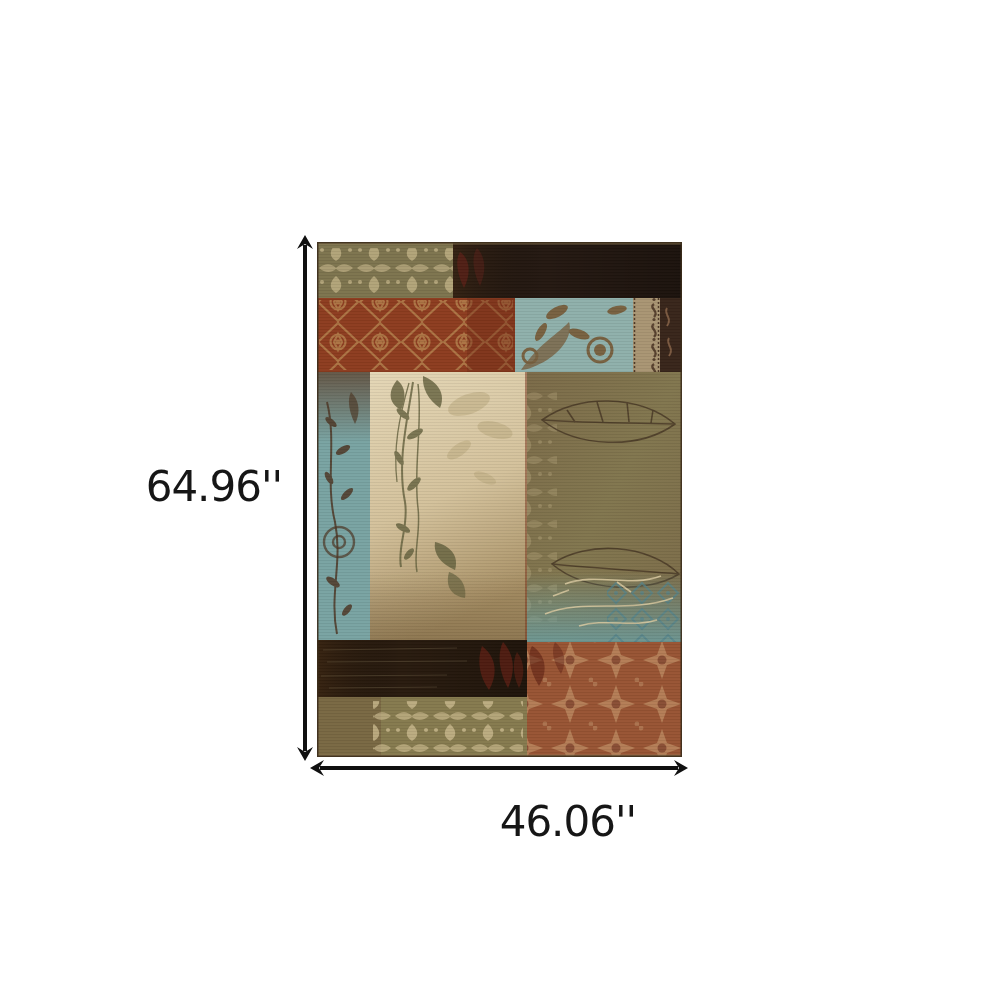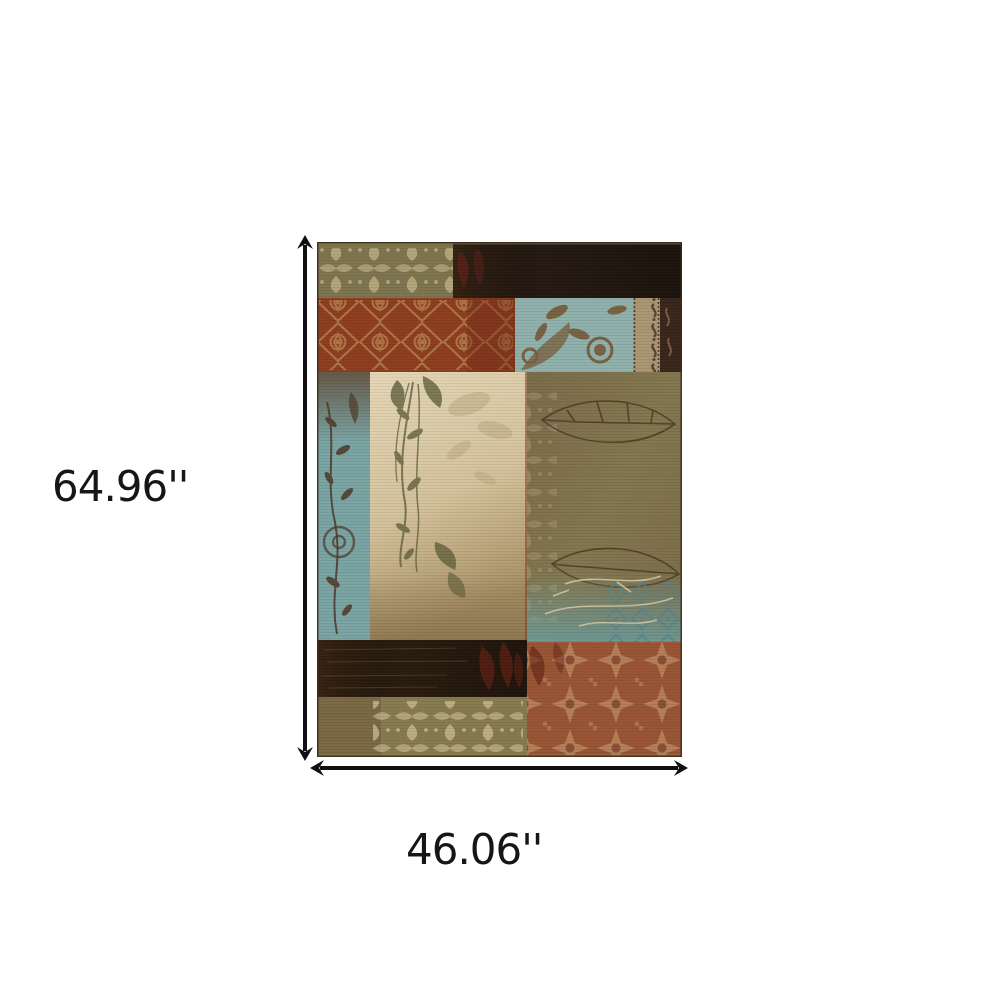--- a/index.html
+++ b/index.html
@@ -20,28 +20,28 @@
     display: block;
   }
   .dim-arrow { position: absolute; display: block; }
   .dim-v { left: 296px; top: 233px; }
   .dim-h { left: 308px; top: 759px; }
   .dim-label {
     position: absolute;
     width: 230px;
     height: 50px;
     line-height: 50px;
-    text-align: left;
+    text-align: right;
     font-size: 42px;
     letter-spacing: -1px;
     color: #161616;
     white-space: nowrap;
   }
   .label-v { left: 52px;  top: 462px; }
-  .label-h { left: 406px; top: 797px; margin-top: 28px; }
+  .label-h { left: 406px; top: 797px; }
 </style>
 </head>
 <body>
 
 <div class="canvas">
 
   <svg class="rug" viewBox="0 0 365 515" xmlns="http://www.w3.org/2000/svg" aria-hidden="true">
     <defs>
       <linearGradient id="gCream" x1="0" y1="0" x2="0.25" y2="1">
         <stop offset="0" stop-color="#e4d6b6"></stop>

